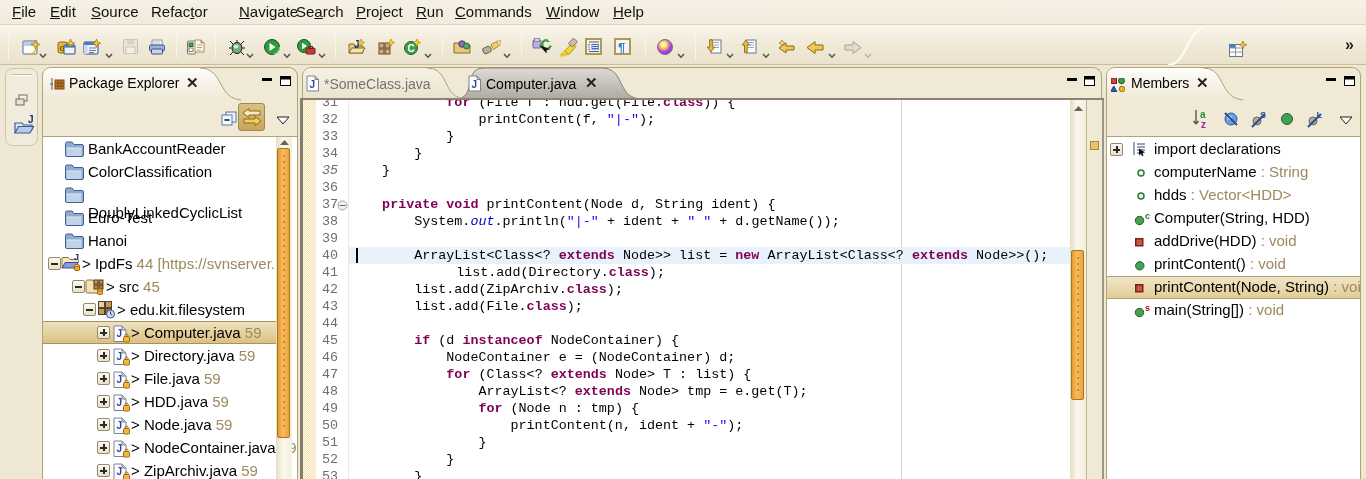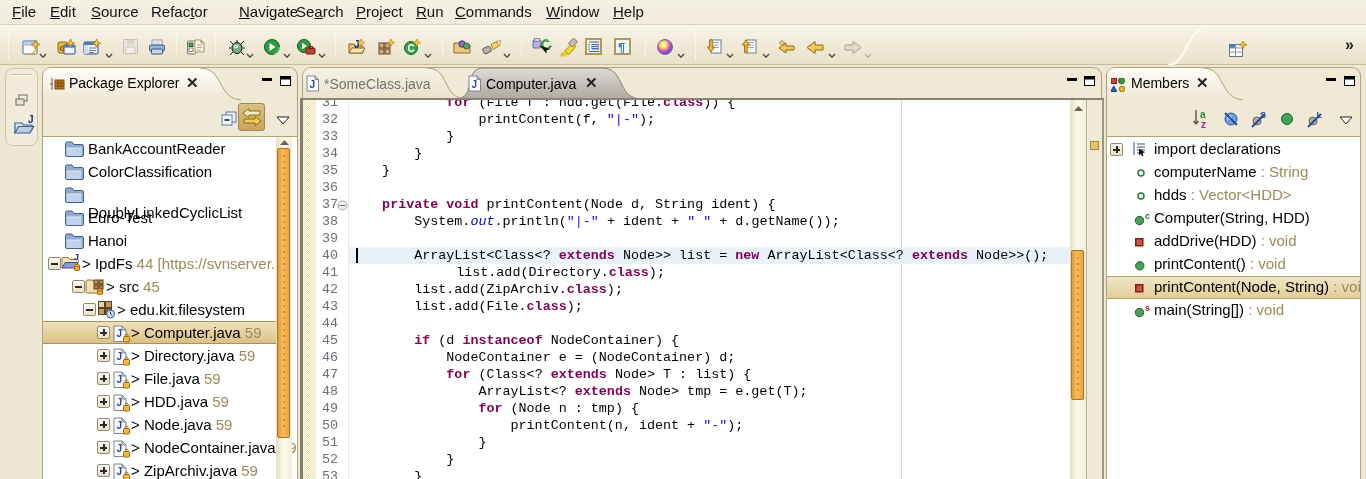--- a/index.html
+++ b/index.html
@@ -481,21 +481,21 @@
     <div class="abs" style="left:56px; top:148px; width:2px; height:15px; background:#000;"></div>
     <div id="lines">
 <div class="ln" style="left:14px; top:-6px;">31</div>
 <div class="cl" style="top:-6px;">            <span class="kw">for</span> (File f : hdd.get(File.<span class="kw">class</span>)) {</div>
 <div class="ln" style="left:14px; top:11px;">32</div>
 <div class="cl" style="top:11px;">                printContent(f, <span class="str">"|-"</span>);</div>
 <div class="ln" style="left:14px; top:28px;">33</div>
 <div class="cl" style="top:28px;">            }</div>
 <div class="ln" style="left:14px; top:45px;">34</div>
 <div class="cl" style="top:45px;">        }</div>
-<div class="ln" style="left:14px; top:62px;">35</div>
+<div class="ln" style="left:14px; top:62px;font-style:italic;">35</div>
 <div class="cl" style="top:62px;">    }</div>
 <div class="ln" style="left:14px; top:79px;">36</div>
 <div class="ln" style="left:14px; top:96px;">37</div>
 <div class="cl" style="top:96px;">    <span class="kw">private</span> <span class="kw">void</span> printContent(Node d, String ident) {</div>
 <div class="ln" style="left:14px; top:113px;">38</div>
 <div class="cl" style="top:113px;">        System.<span class="sf">out</span>.println(<span class="str">"|-"</span> + ident + <span class="str">" "</span> + d.getName());</div>
 <div class="ln" style="left:14px; top:130px;">39</div>
 <div class="ln" style="left:14px; top:147px;">40</div>
 <div class="cl" style="top:147px;">        ArrayList&lt;Class&lt;? <span class="kw">extends</span> Node&gt;&gt; list = <span class="kw">new</span> ArrayList&lt;Class&lt;? <span class="kw">extends</span> Node&gt;&gt;();</div>
 <div class="ln" style="left:14px; top:164px;">41</div>

